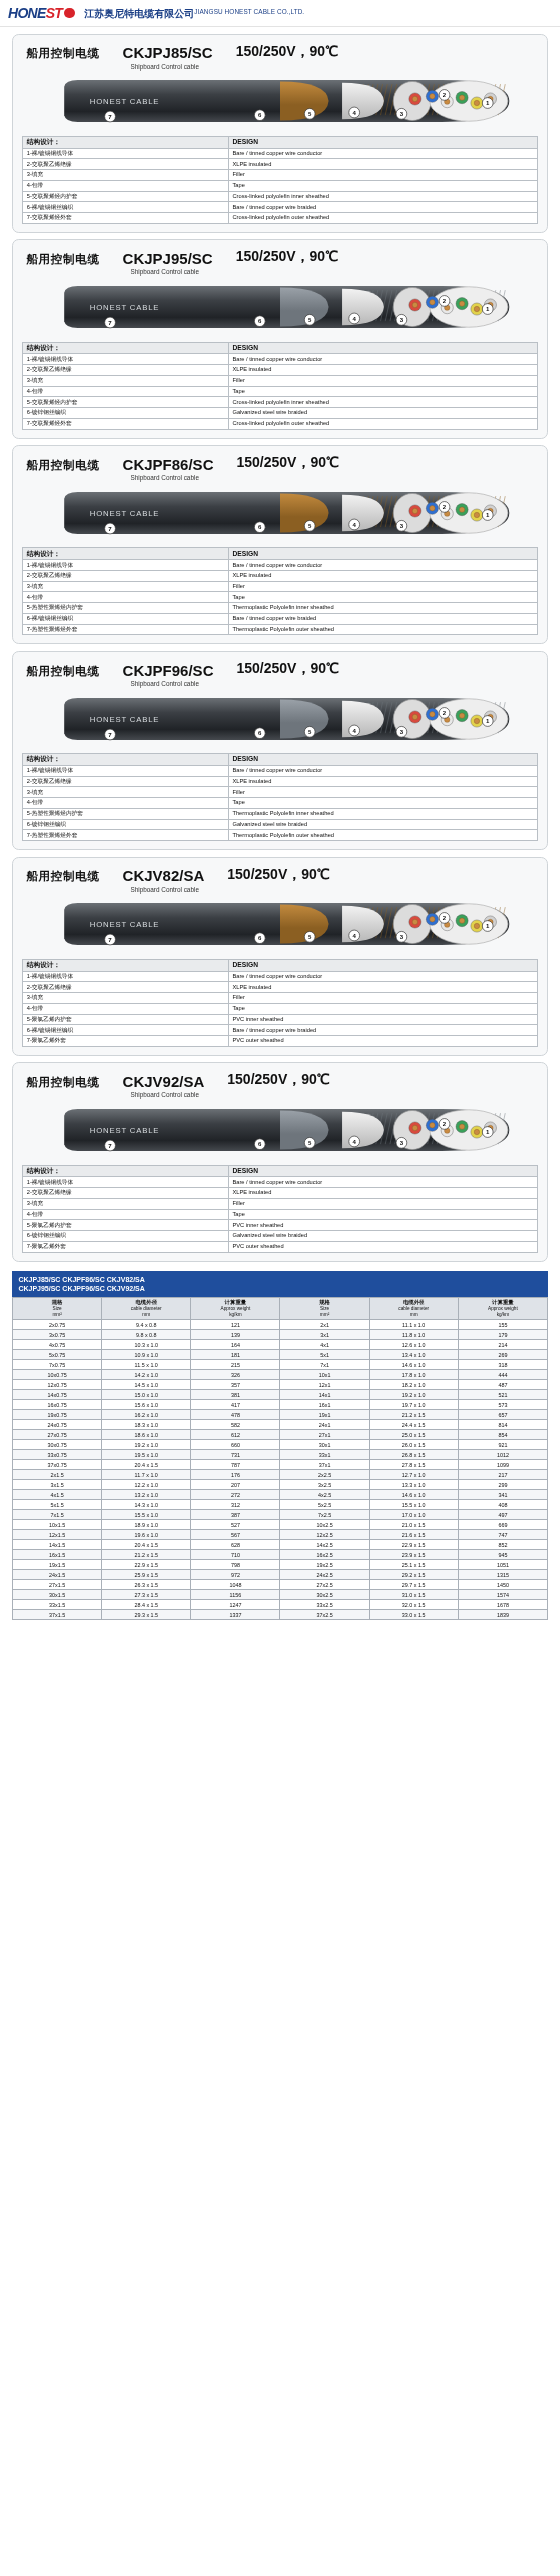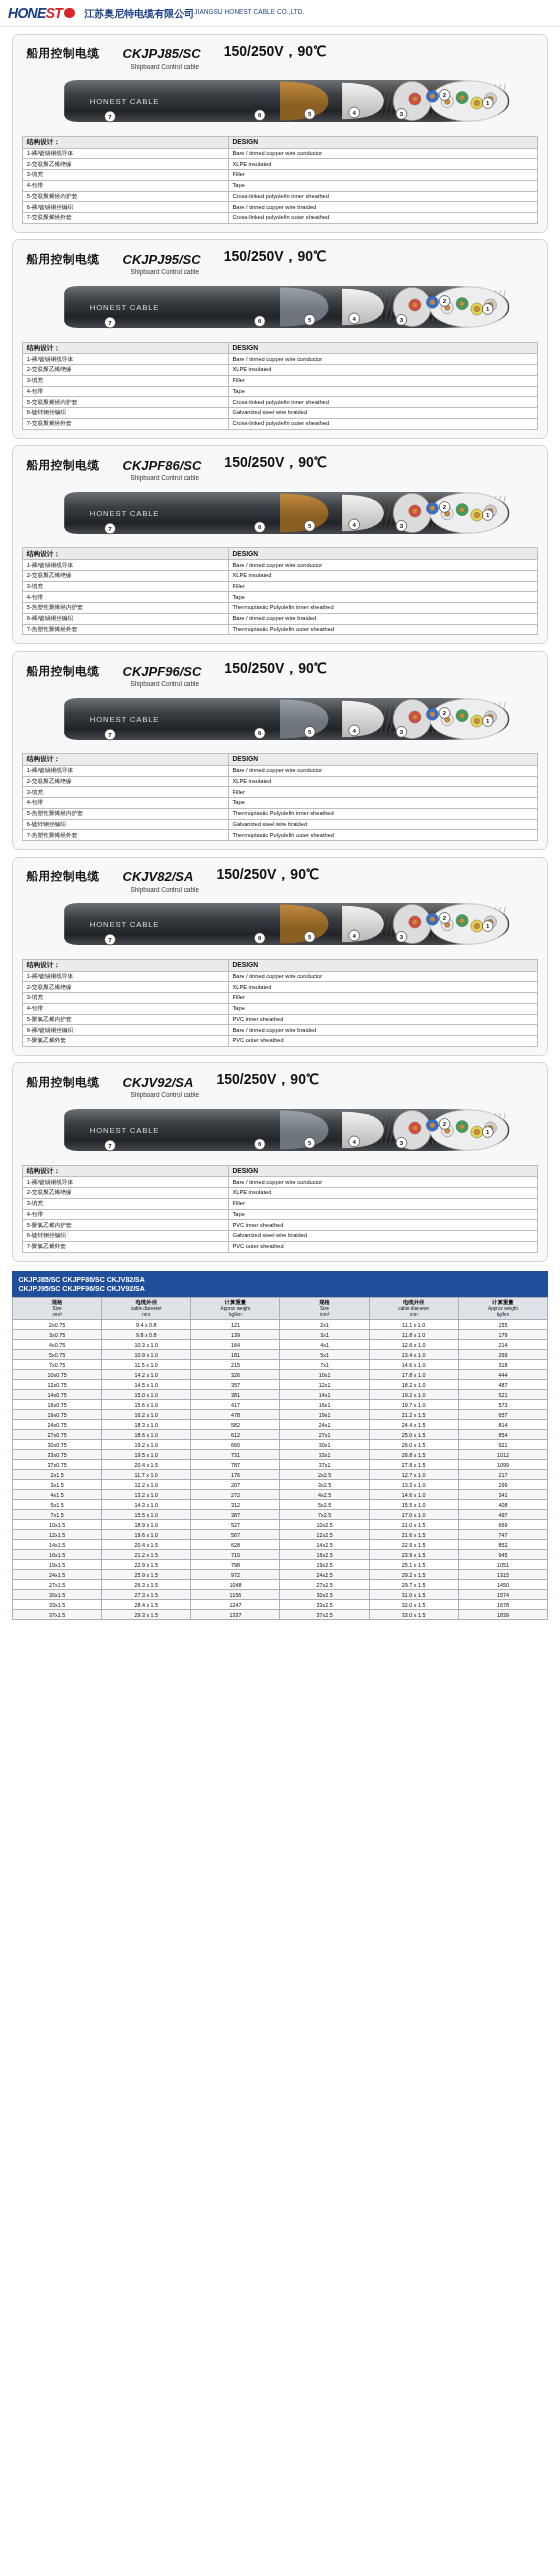--- a/index.html
+++ b/index.html
@@ -68,24 +68,23 @@
     gap: 23px;
     padding: 1.3px 0 4px 4px;
   }
   .title-cn {
     font-size: 11.5px;
     font-weight: bold;
     color: #111;
     letter-spacing: 0.7px;
   }
   .title-model {
-    font-size: 13px;
+    font-size: 15px;
     font-weight: bold;
     color: #111;
-    font-style: italic;
   }
   .title-spec {
     font-size: 14px;
     font-weight: bold;
     color: #111;
     padding-bottom: 0.7px;
   }
   .title-en {
     font-size: 6.4px;
     color: #333;

